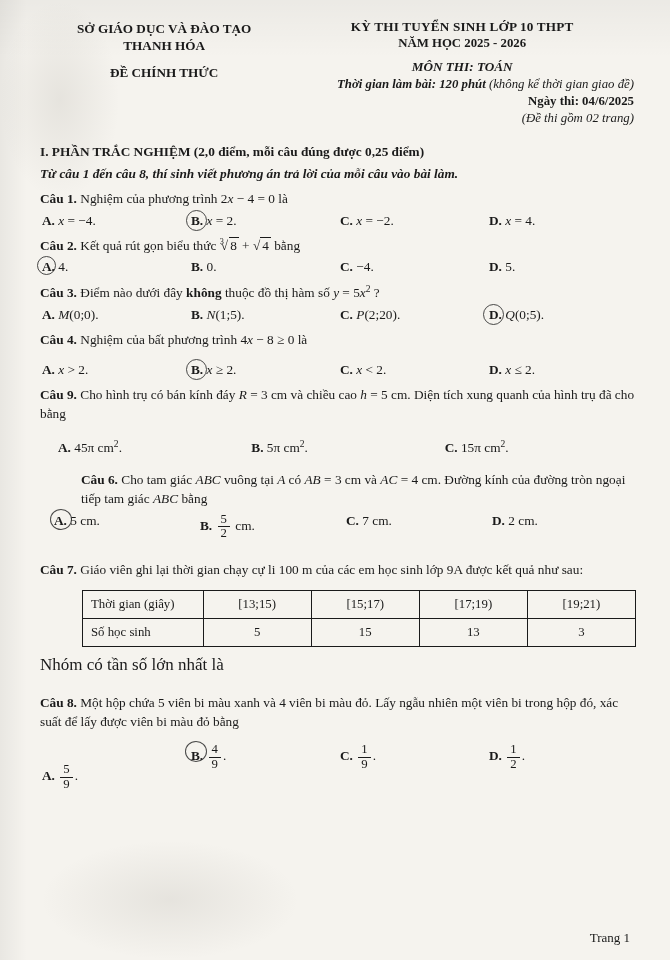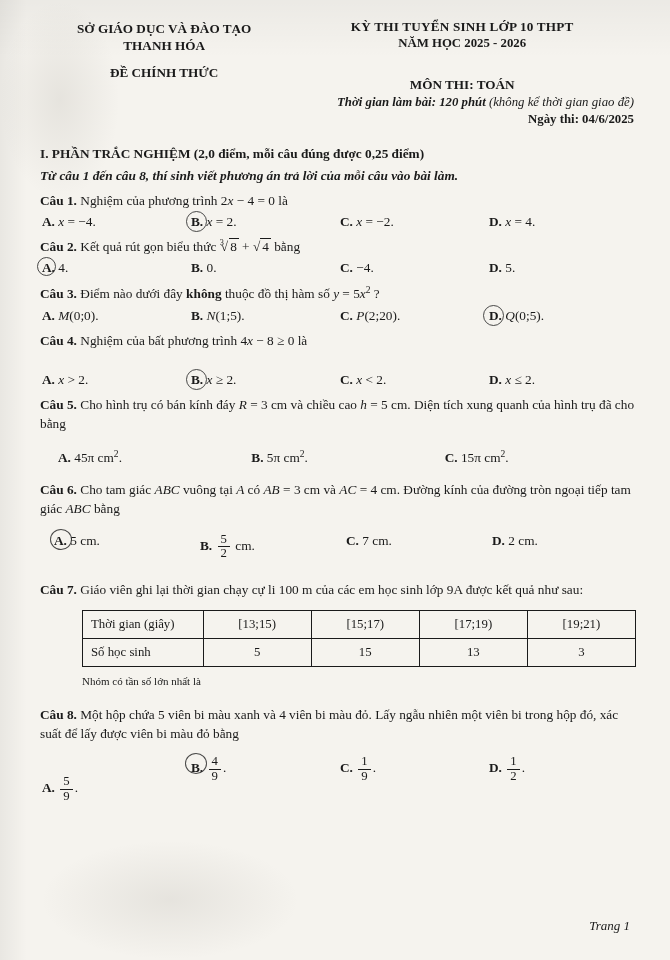--- a/index.html
+++ b/index.html
@@ -51,21 +51,22 @@
   }
   .f13 { font-size: 13.2px; }
   .f125 { font-size: 12.8px; }
   .it { font-style: italic; font-family: Liberation Serif, serif; }
   .hdr-left .dechinhthuc {
     margin-top: 9px;
     font-size: 13.2px;
   }
   .hdr-right .l1 { letter-spacing: .2px; }
   .mon {
-    margin-top: 24px;
+    margin-top: 6px;
+    font-style: italic;
   }
   .tl-line {
     text-align: right;
     padding-right: 2px;
   }
   
   .section-title {
     margin-top: 18px;
     font-size: 13.3px;
   }
@@ -87,21 +88,21 @@
     display: flex;
     margin-top: 4px;
     font-size: 13.3px;
   }
   .opt {
     position: relative;
     flex: 1 1 0;
     padding-left: 2px;
   }
   .opt .ol { font-weight: bold; }
-  .opts.pad { margin-top: 22px; }
+  .opts.pad { margin-top: 13px; }
   
   .mi { font-style: italic; }
   .frac {
     display: inline-block;
     vertical-align: -0.55em;
     text-align: center;
     font-size: 0.96em;
     line-height: 1.05;
     margin: 0 2px;
   }
@@ -148,29 +149,27 @@
   table.freq td.hl {
     text-align: left;
     padding-left: 8px;
     width: 118px;
   }
   table.freq td.c {
     width: 88px;
   }
   .after-tbl {
     margin-top: 8px;
-    font-size: 11px;
-    margin-left: 42px;
+    font-size: 17px;
   }
   .footer {
     position: absolute;
     right: 40px;
-    bottom: 26px;
+    bottom: 14px;
     font-size: 13px;
-    font-style: italic;
   }
   .smudge {
     position: absolute;
     background: radial-gradient(ellipse at center, rgba(120,115,105,.12), rgba(120,115,105,0) 70%);
     pointer-events: none;
   }
 </style>
 </head>
 <body>
 
@@ -184,20 +183,21 @@
       <span class="ln b f13">SỞ GIÁO DỤC VÀ ĐÀO TẠO</span>
       <span class="ln b f13">THANH HÓA</span>
       <span class="ln b dechinhthuc">ĐỀ CHÍNH THỨC</span>
     </div>
     <div class="hdr-right">
       <span class="ln b f13 l1">KỲ THI TUYỂN SINH LỚP 10 THPT</span>
       <span class="ln b f125">NĂM HỌC 2025 - 2026</span>
       <span class="ln b f13 mon">MÔN THI: TOÁN</span>
       <span class="ln f125 tl-line"><span class="b it">Thời gian làm bài: 120 phút</span> <span class="it">(không kể thời gian giao đề)</span></span>
       <span class="ln b f125 tl-line">Ngày thi: 04/6/2025</span>
+      <span class="ln it f125 tl-line">(Đề thi gồm 02 trang)</span>
     </div>
   </div>
 
   <div class="section-title b">I. PHẦN TRẮC NGHIỆM (2,0 điểm, mỗi câu đúng được 0,25 điểm)</div>
   <div class="lead">Từ câu 1 đến câu 8, thí sinh viết phương án trả lời của mỗi câu vào bài làm.</div>
 
   <div class="q">
     <span class="qlabel">Câu 1.</span>
     Nghiệm của phương trình 2<span class="mi">x</span> − 4 = 0 là
   </div>
@@ -243,34 +243,34 @@
   <div class="opts pad">
     <div class="opt"><span class="ol">A.</span> <span class="mi">x</span> &gt; 2.</div>
     <div class="opt"><span class="ol">B.</span> <span class="mi">x</span> ≥ 2.
       <span class="mark" style="left:-3px;top:-3px;width:19px;height:19px;"></span>
     </div>
     <div class="opt"><span class="ol">C.</span> <span class="mi">x</span> &lt; 2.</div>
     <div class="opt"><span class="ol">D.</span> <span class="mi">x</span> ≤ 2.</div>
   </div>
 
   <div class="q">
-    <span class="qlabel">Câu 5.</span>
+    <span class="qlabel">Câu 9.</span>
     Cho hình trụ có bán kính đáy <span class="mi">R</span> = 3 cm và chiều cao <span class="mi">h</span> = 5 cm. Diện tích xung quanh của hình trụ đã cho bằng
   </div>
   <div class="opts" style="margin-top:14px;">
     <div class="opt" style="padding-left:18px;"><span class="ol">A.</span> 45π cm<span class="sup">2</span>.</div>
     <div class="opt"><span class="ol">B.</span> 5π cm<span class="sup">2</span>.</div>
     <div class="opt"><span class="ol">C.</span> 15π cm<span class="sup">2</span>.</div>
   </div>
 
-  <div class="q" style="margin-top:14px;">
+  <div class="q" style="margin-top:14px;margin-left:41px;">
     <span class="qlabel">Câu 6.</span>
     Cho tam giác <span class="mi">ABC</span> vuông tại <span class="mi">A</span> có <span class="mi">AB</span> = 3 cm và <span class="mi">AC</span> = 4 cm. Đường kính của đường tròn ngoại tiếp tam giác <span class="mi">ABC</span> bằng
   </div>
-  <div class="opts" style="margin-top:14px;">
+  <div class="opts" style="margin-top:4px;">
     <div class="opt" style="padding-left:14px;"><span class="ol">A.</span> 5 cm.
       <span class="mark" style="left:10px;top:-4px;width:20px;height:19px;"></span>
     </div>
     <div class="opt"><span class="ol">B.</span> <span class="frac"><span class="num">5</span><span class="den">2</span></span> cm.</div>
     <div class="opt"><span class="ol">C.</span> 7 cm.</div>
     <div class="opt"><span class="ol">D.</span> 2 cm.</div>
   </div>
 
   <div class="q" style="margin-top:20px;">
     <span class="qlabel">Câu 7.</span>

